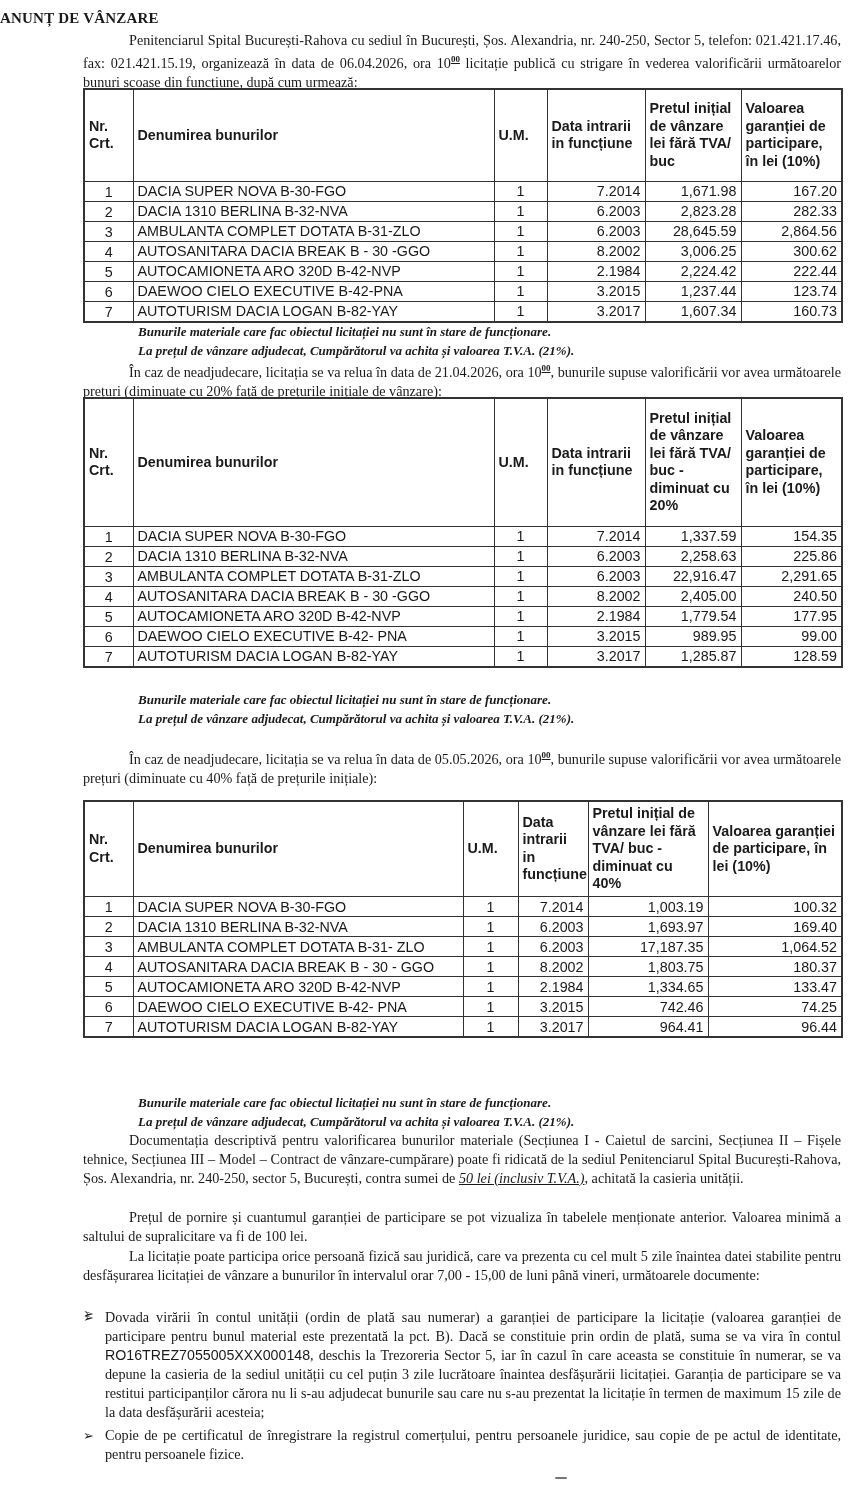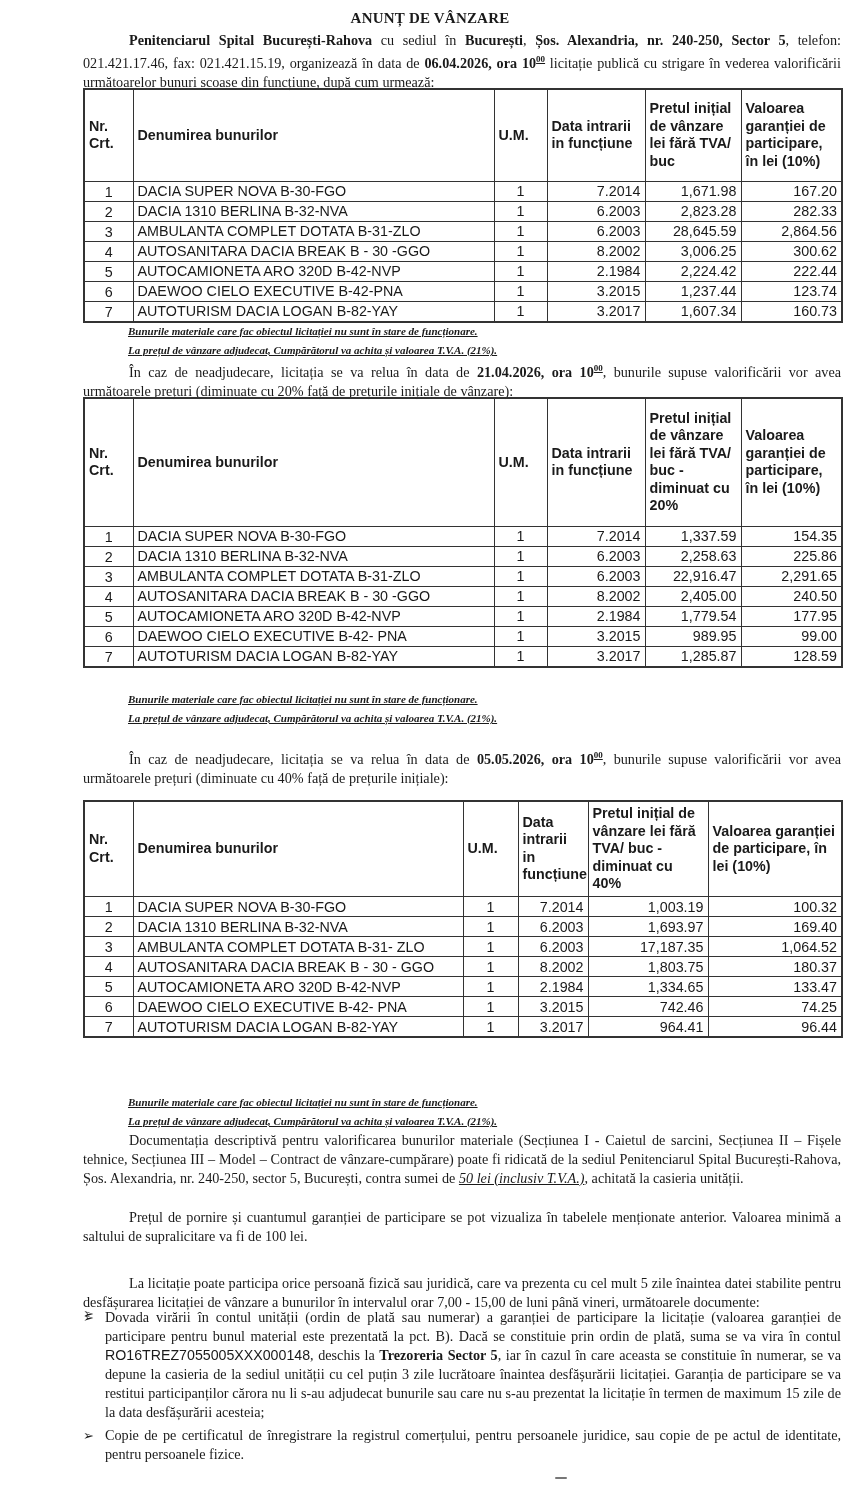--- a/index.html
+++ b/index.html
@@ -3,33 +3,33 @@
 <meta charset="utf-8">
 <style>
   html, body { margin: 0; padding: 0; background: #ffffff; }
   body {
     width: 860px; height: 1507px; position: relative; overflow: hidden;
     color: #1a1a1a;
     font-family: "Liberation Serif", serif;
   }
   .page { position: absolute; left: 0; top: 0; width: 860px; }
   .title {
-    position: absolute; top: 10px; left: 0; width: 860px; text-align: center;
+    position: absolute; top: 10px; left: 0; width: 860px; 
     font-weight: bold; font-size: 15px; letter-spacing: 0.2px;
   }
   .para {
     position: absolute; left: 83px; width: 758px;
     font-size: 14.2px; line-height: 19px; text-align: justify;
   }
   .indent { text-indent: 46px; }
-  b { font-weight: bold; margin-top: 24px; }
+  b { font-weight: normal; margin-top: 24px; }
   sup.u { font-size: 9px; text-decoration: underline; vertical-align: 6px; font-weight: bold; }
   .note {
-    position: absolute; left: 128px; font-style: italic; font-weight: bold;
-    text-decoration: underline; font-size: 11px; line-height: 19px;
+    position: absolute; left: 138px; font-style: italic; font-weight: bold;
+    font-size: 13px; line-height: 19px;
   }
   table.t {
     position: absolute; left: 83px; width: 758px; border-collapse: collapse;
     font-family: "Liberation Sans", sans-serif; font-size: 14.3px; color: #1a1a1a;
     table-layout: fixed;
   }
   table.t th, table.t td { border: 1px solid #333; padding: 0 4px; }
   table.t { border: 2px solid #333; }
   table.t th { font-weight: bold; text-align: left; line-height: 17.5px; font-size: 14.3px; vertical-align: middle; }
   table.t td { height: 19px; line-height: 18px; white-space: nowrap; }
@@ -307,21 +307,21 @@
 
   <div class="note" style="top:1093px;">Bunurile materiale care fac obiectul licitației nu sunt în stare de funcționare.</div>
   <div class="note" style="top:1112px;">La prețul de vânzare adjudecat, Cumpărătorul va achita și valoarea T.V.A. (21%).</div>
 
   <div class="para indent" style="top:1131px;">
     <span>Documentația descriptivă pentru valorificarea bunurilor materiale (Secțiunea I - Caietul de sarcini, Secțiunea II – Fișele tehnice, Secțiunea III – Model – Contract de vânzare-cumpărare) poate fi ridicată de la sediul Penitenciarul Spital București-Rahova, Șos. Alexandria, nr. 240-250, sector 5, București, contra sumei de </span><i style="text-decoration:underline;">50 lei (inclusiv T.V.A.)</i><span>, achitată la casieria unității.</span>
   </div>
 
   <div class="para indent" style="top:1208px;">Prețul de pornire și cuantumul garanției de participare se pot vizualiza în tabelele menționate anterior. Valoarea minimă a saltului de supralicitare va fi de 100 lei.</div>
 
-  <div class="para indent" style="top:1274px;">La licitație poate participa orice persoană fizică sau juridică, care va prezenta cu cel mult 5 zile înaintea datei stabilite pentru desfășurarea licitației de vânzare a bunurilor în intervalul orar 7,00 - 15,00 de luni până vineri, următoarele documente:</div>
+  <div class="para indent" style="top:1247px;">La licitație poate participa orice persoană fizică sau juridică, care va prezenta cu cel mult 5 zile înaintea datei stabilite pentru desfășurarea licitației de vânzare a bunurilor în intervalul orar 7,00 - 15,00 de luni până vineri, următoarele documente:</div>
 
   <ul class="bul" style="top:1304px;">
     <li>
       <span class="arrow">➢</span>
     </li>
     <li>
       <span class="arrow">➢</span>
       <span>Dovada virării în contul unității (ordin de plată sau numerar) a garanției de participare la licitație (valoarea garanției de participare pentru bunul material este prezentată la pct. B). Dacă se constituie prin ordin de plată, suma se va vira în contul </span><span style="font-family:'Liberation Sans',sans-serif;">RO16TREZ7055005XXX000148</span><span>, deschis la </span><b>Trezoreria Sector 5</b><span>, iar în cazul în care aceasta se constituie în numerar, se va depune la casieria de la sediul unității cu cel puțin 3 zile lucrătoare înaintea desfășurării licitației. Garanția de participare se va restitui participanților cărora nu li s-au adjudecat bunurile sau care nu s-au prezentat la licitație în termen de maximum 15 zile de la data desfășurării acesteia;</span>
     </li>
     <li>

